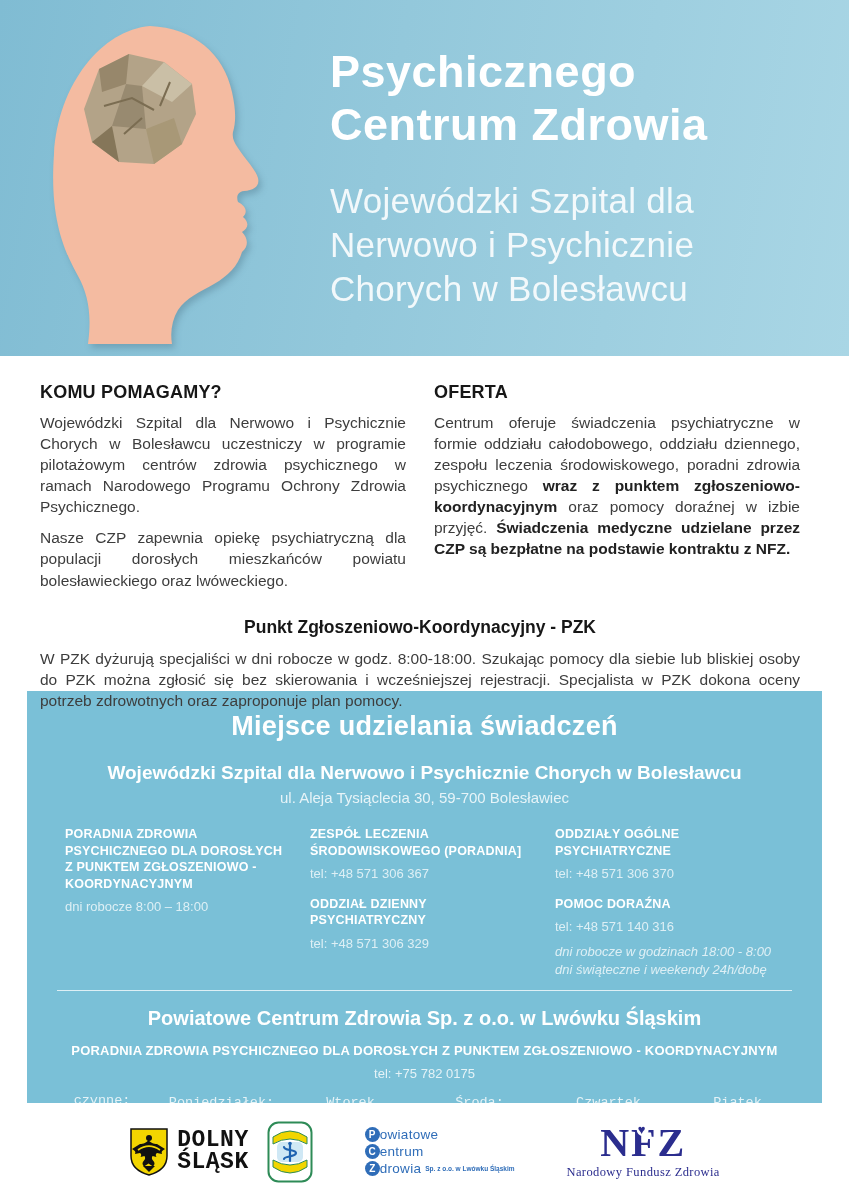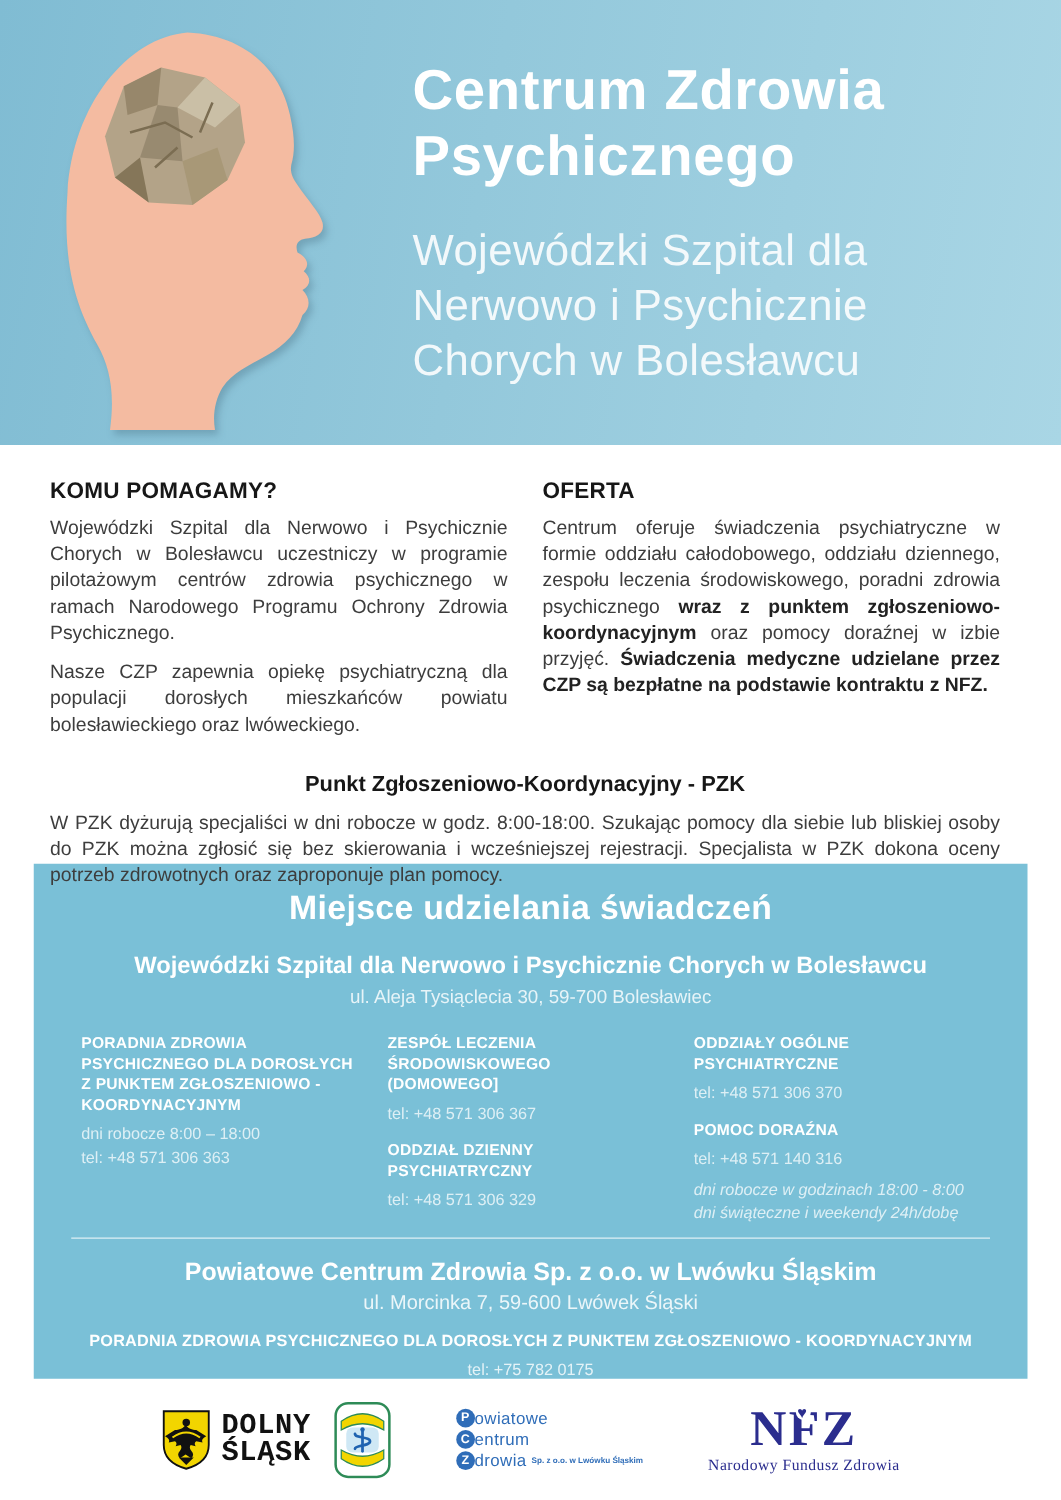--- a/index.html
+++ b/index.html
@@ -82,22 +82,22 @@
         <path fill="#cabfa6" d="M150,48 L178,70 L158,88 L128,72 Z"></path>
         <path fill="#857659" d="M78,128 L105,148 L98,112 Z"></path>
         <path fill="#a89877" d="M168,130 L140,150 L132,115 L160,104 Z"></path>
         <path fill="#8d7f66" d="M112,70 L128,72 L132,115 L98,112 Z" opacity=".7"></path>
         <path fill="none" stroke="#7b6d52" stroke-width="2" d="M90,92 L118,84 L140,96 M110,120 L128,104 M156,68 L146,92"></path>
       </g>
     </svg>
   </div>
   <div class="banner-text">
     <div class="banner-title">
+      <div>Psychicznego</div>
       <div>Centrum Zdrowia</div>
-      <div>Psychicznego</div>
     </div>
     <div class="banner-subtitle">Wojewódzki Szpital dla Nerwowo i Psychicznie Chorych w Bolesławcu</div>
   </div>
 </div>
 
 <div class="content">
   <div class="twocol">
     <div>
       <h3 class="sec">KOMU POMAGAMY?</h3>
       <p class="body-txt">Wojewódzki Szpital dla Nerwowo i Psychicznie Chorych w Bolesławcu uczestniczy w programie pilotażowym centrów zdrowia psychicznego w ramach Narodowego Programu Ochrony Zdrowia Psychicznego.</p>
@@ -117,24 +117,23 @@
 <div class="blue-box">
   <div class="box-title">Miejsce udzielania świadczeń</div>
 
   <div class="loc-name">Wojewódzki Szpital dla Nerwowo i Psychicznie Chorych w Bolesławcu</div>
   <div class="loc-addr">ul. Aleja Tysiąclecia 30, 59-700 Bolesławiec</div>
 
   <div class="cols">
     <div class="col">
       <div class="unit">PORADNIA ZDROWIA PSYCHICZNEGO DLA DOROSŁYCH Z PUNKTEM ZGŁOSZENIOWO - KOORDYNACYJNYM</div>
       <div class="detail">dni robocze 8:00 – 18:00</div>
-      <div class="detail">tel: +48 571 306 363</div>
     </div>
     <div class="col">
-      <div class="unit">ZESPÓŁ LECZENIA ŚRODOWISKOWEGO (DOMOWEGO]</div>
+      <div class="unit">ZESPÓŁ LECZENIA ŚRODOWISKOWEGO (PORADNIA]</div>
       <div class="detail">tel: +48 571 306 367</div>
       <div class="gap"></div>
       <div class="unit">ODDZIAŁ DZIENNY PSYCHIATRYCZNY</div>
       <div class="detail">tel: +48 571 306 329</div>
     </div>
     <div class="col">
       <div class="unit">ODDZIAŁY OGÓLNE PSYCHIATRYCZNE</div>
       <div class="detail">tel: +48 571 306 370</div>
       <div class="gap"></div>
       <div class="unit">POMOC DORAŹNA</div>
@@ -142,21 +141,20 @@
       <div class="detail it">
         <div>dni robocze w godzinach 18:00 - 8:00</div>
         <div>dni świąteczne i weekendy 24h/dobę</div>
       </div>
     </div>
   </div>
 
   <div class="divider"></div>
 
   <div class="loc2-name">Powiatowe Centrum Zdrowia Sp. z o.o. w Lwówku Śląskim</div>
-  <div class="loc2-addr">ul. Morcinka 7,  59-600 Lwówek Śląski</div>
   <div class="loc2-unit">PORADNIA ZDROWIA PSYCHICZNEGO DLA DOROSŁYCH Z PUNKTEM ZGŁOSZENIOWO - KOORDYNACYJNYM</div>
   <div class="loc2-tel">tel: +75 782 0175</div>
 
   <div class="schedule">
     <div class="sch-label">czynne:</div>
     <div class="sch-col">
       <div>Poniedziałek:</div>
         <div>7:00 – 19:00</div>
     </div>
     <div class="sch-col">

